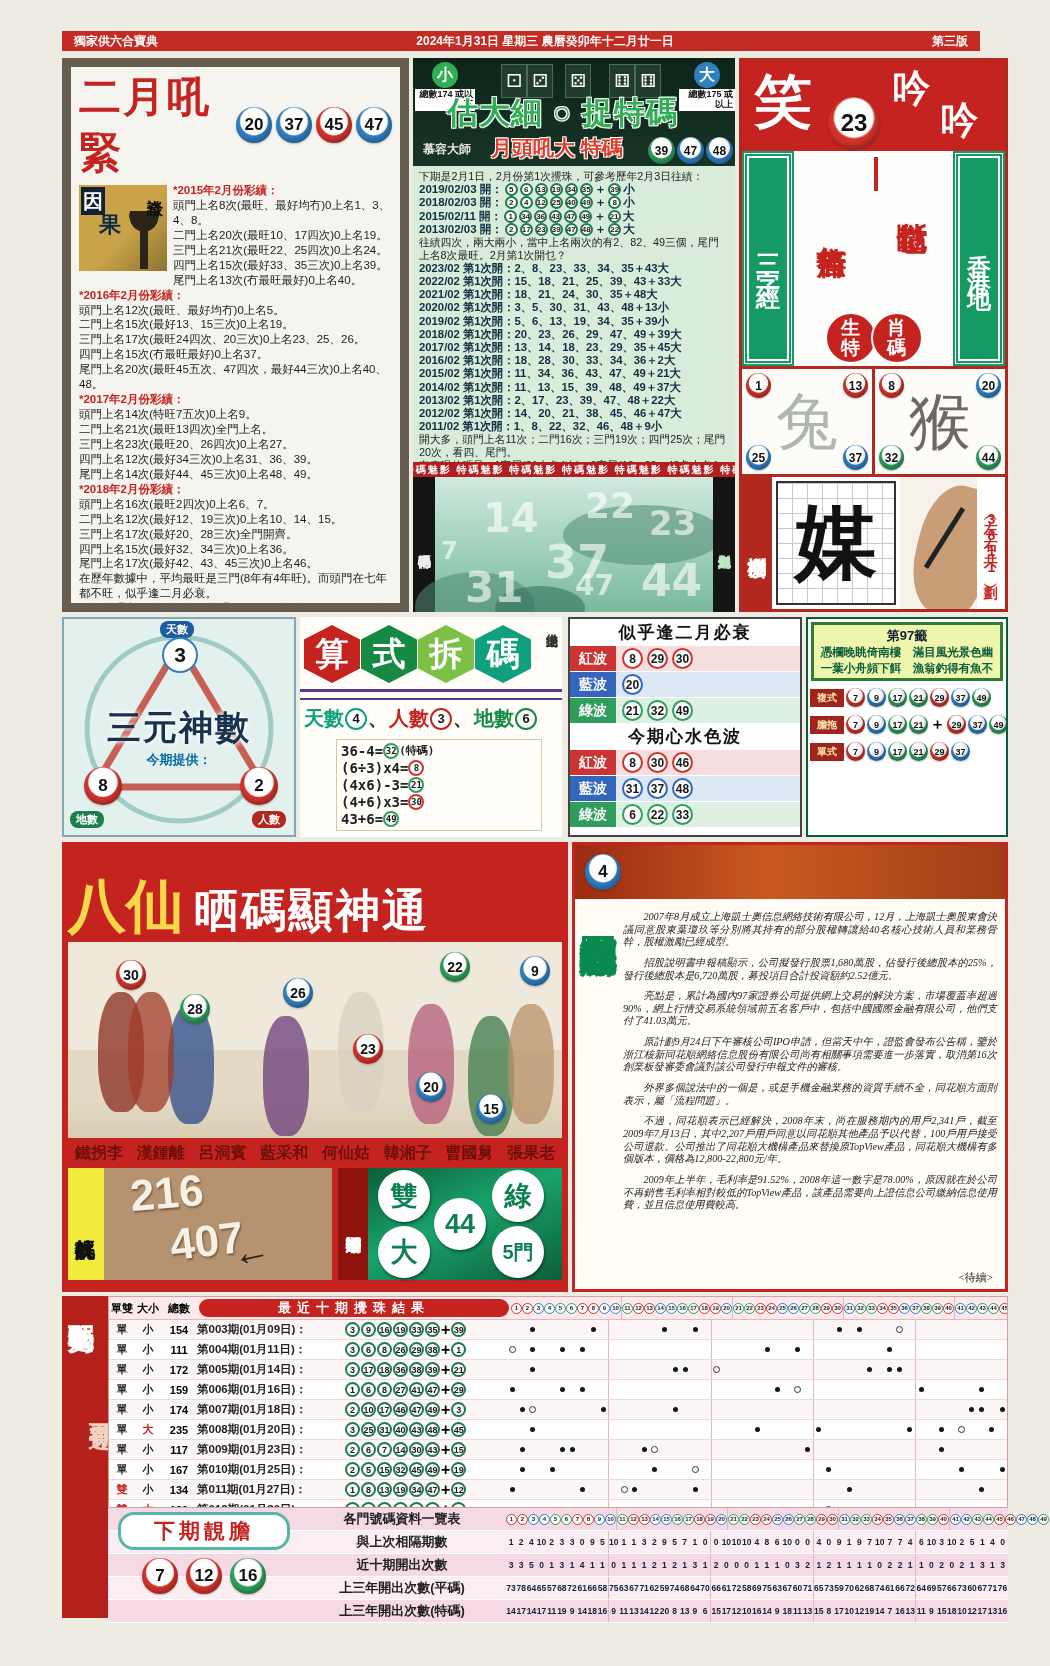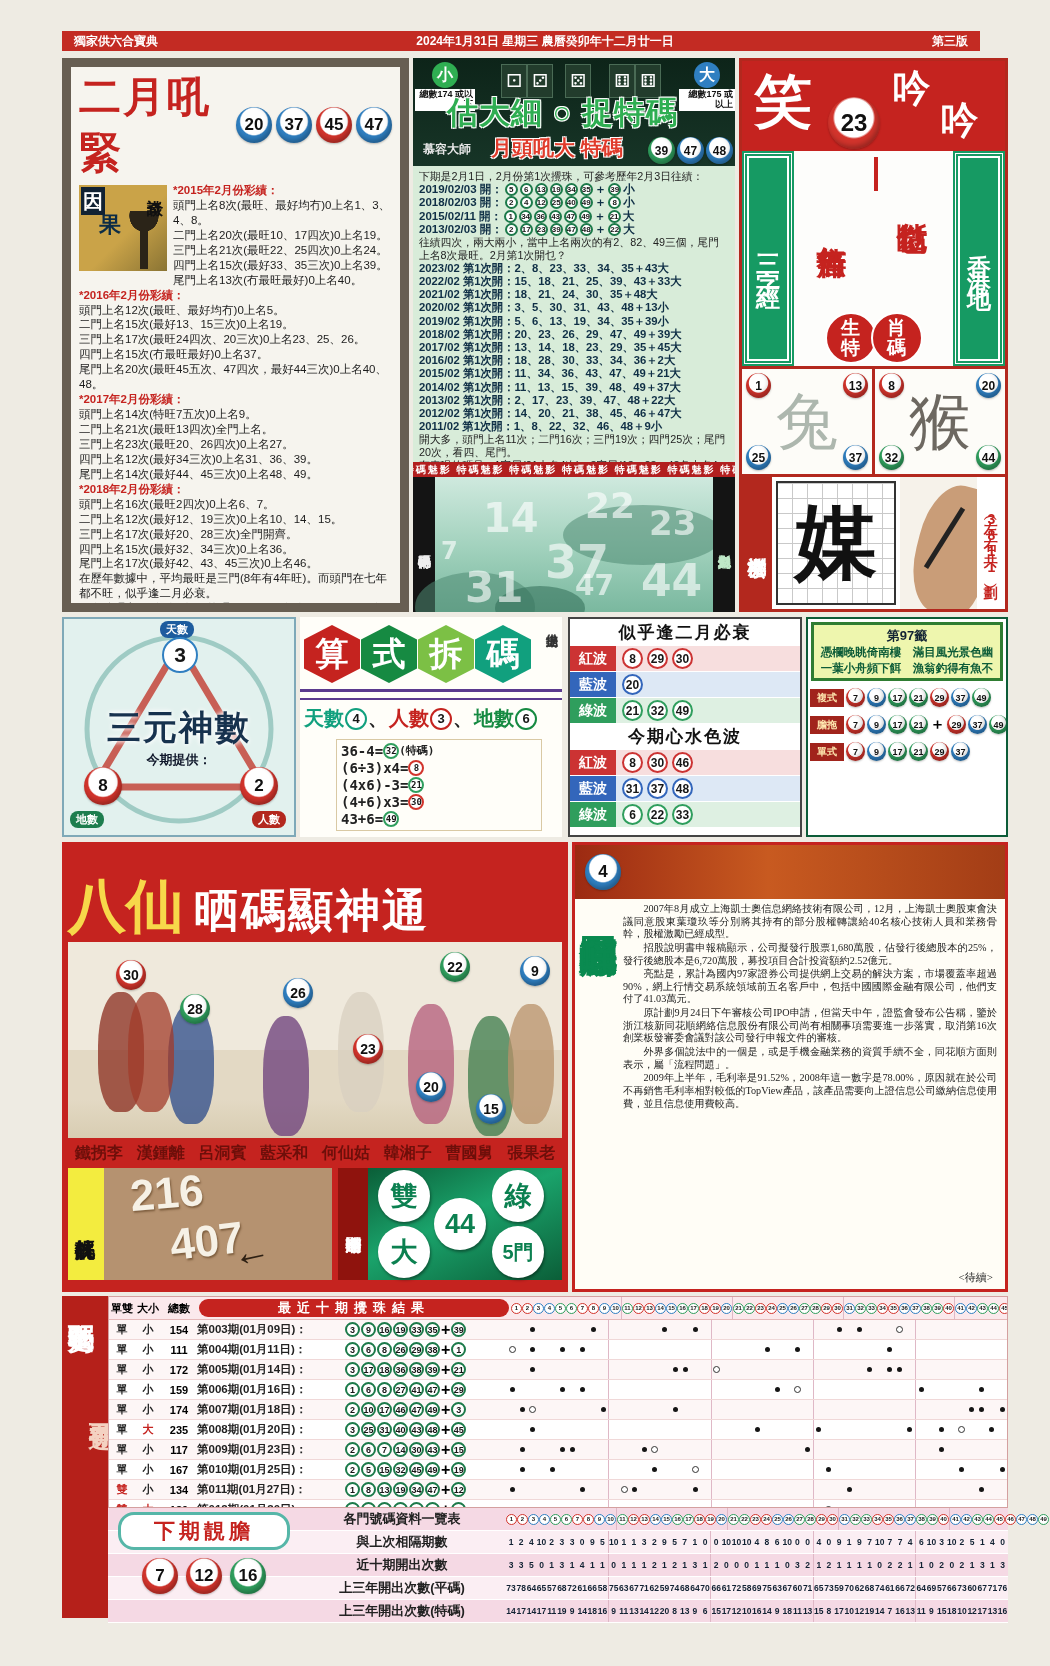--- a/index.html
+++ b/index.html
@@ -75,21 +75,21 @@
   #word .grid span{font-size:82px;font-weight:900;font-family:"Liberation Serif",serif;color:#111;}
   #word .hand{flex:1;position:relative;background:#f6f2ea;overflow:hidden;}
   #word .hand .skin{position:absolute;right:-12px;top:8px;width:72px;height:130px;background:#c99d78;border-radius:45% 40% 30% 45%;transform:rotate(14deg);}
   #word .hand .pen{position:absolute;right:30px;top:26px;width:5px;height:70px;background:#222;transform:rotate(32deg);}
   #word .note{width:28px;display:flex;align-items:center;justify-content:center;flex:none;background:#fff;}
   #word .note span{color:#c5231f;font-size:14px;font-weight:700;line-height:1.05;}
   
   #sanyuan{left:62px;top:617px;width:234px;height:220px;background:#e2f1ee;border:2px solid #7fa9b8;box-sizing:border-box;overflow:hidden;position:absolute;}
   #sanyuan svg{position:absolute;left:0;top:0;}
   #sanyuan .big{position:absolute;left:0;right:0;top:86px;text-align:center;font-size:34px;font-weight:900;color:#17324e;font-family:"Liberation Serif",serif;text-shadow:0 0 4px #fff,0 0 6px #fff;letter-spacing:2px;}
-  #sanyuan .sub{position:absolute;left:0;right:0;top:132px;text-align:center;font-size:13px;font-weight:700;color:#0f172a;}
+  #sanyuan .sub{position:absolute;left:0;right:0;top:132px;text-align:center;font-size:13px;font-weight:700;color:#0369a1;}
   .pill{position:absolute;font-size:11px;font-weight:700;color:#fff;padding:1px 6px;border-radius:8px;}
   
   #formula{left:300px;top:617px;width:262px;height:220px;background:#fffef9;overflow:hidden;position:absolute;}
   .hex{width:56px;height:58px;display:inline-flex;align-items:center;justify-content:center;color:#fff;font-size:33px;font-weight:900;clip-path:polygon(50% 0,100% 25%,100% 75%,50% 100%,0 75%,0 25%);margin-right:1px;font-family:"Liberation Serif",serif;}
   #formula .prov{position:absolute;right:2px;top:8px;font-size:12px;font-weight:700;color:#333;}
   #formula .rule{position:absolute;left:0;right:0;top:72px;height:6px;border-top:3px solid #5b3a8e;border-bottom:2px solid #5b3a8e;}
   #formula .tri{position:absolute;left:4px;top:88px;font-size:20px;font-weight:900;white-space:nowrap;display:flex;align-items:center;gap:1px;}
   #formula .fbox{position:absolute;left:36px;top:122px;width:206px;height:92px;border:1px solid #d9c9a4;padding:2px 4px;box-sizing:border-box;}
   #formula .frow{display:flex;align-items:center;font-family:"DejaVu Sans Mono",monospace;font-size:14px;font-weight:700;color:#222;height:17px;}
   
@@ -131,21 +131,21 @@
   #bet .gbox{flex:1;position:relative;background:linear-gradient(155deg,#0b5e38,#1aa36b 45%,#0b5e38);}
   #bet .cir{position:absolute;width:52px;height:52px;border-radius:50%;background:#fff;color:#0b8050;display:flex;align-items:center;justify-content:center;font-size:27px;font-weight:900;box-shadow:1px 2px 3px rgba(0,0,0,.4);}
   
   #art{left:572px;top:842px;width:436px;height:450px;background:#fffdf6;border:3px solid #c5231f;box-sizing:border-box;overflow:hidden;position:absolute;}
   #arthead{height:54px;background:linear-gradient(90deg,#9c2a12,#c85a20 45%,#a33d16);display:flex;align-items:center;gap:14px;padding:0 10px;}
   #arthead .t{color:#fff;font-size:33px;font-weight:900;font-family:"Liberation Serif",serif;letter-spacing:10px;text-shadow:-1px -1px 0 #0a7a3c,1px -1px 0 #0a7a3c,-1px 1px 0 #0a7a3c,1px 1px 0 #0a7a3c;}
   #artflex{display:flex;height:388px;}
   #artside{width:46px;flex:none;display:flex;justify-content:center;padding-top:8px;}
   #artside span{color:#0a8a50;font-size:38px;font-weight:900;font-family:"Liberation Serif",serif;line-height:1.12;}
   #artbody{flex:1;padding:4px 8px 4px 2px;font-family:"Liberation Serif",serif;font-size:10.2px;line-height:1.24;color:#222;text-align:justify;overflow:hidden;position:relative;}
-  #artbody p{margin:0 0 1px;text-indent:2em;}
+  #artbody p{margin:8px 0 1px;text-indent:2em;font-style:italic;}
   #artcont{position:absolute;right:10px;bottom:2px;font-size:11px;color:#222;background:#fffdf6;padding:0 2px;}
   
   #redside{left:62px;top:1296px;width:46px;height:322px;background:#b5201a;overflow:hidden;position:absolute;}
   #redside .s1{position:absolute;left:1px;top:8px;color:#fff;font-size:27px;font-weight:900;font-family:"Liberation Serif",serif;}
   #redside .s2{position:absolute;left:23px;top:110px;color:#f4d2c2;font-size:23px;font-weight:900;font-family:"Liberation Serif",serif;}
   #tbl{left:108px;top:1296px;width:900px;height:212px;background:#fff;border:1px solid #d29;border-color:#d4a0a0;box-sizing:border-box;position:absolute;overflow:hidden;}
   .trowh{display:flex;height:22px;align-items:center;background:#fbe9ec;border-bottom:1px solid #e5b9b9;}
   .cOE{width:26px;flex:none;text-align:center;font-size:11px;}
   .cBS{width:26px;flex:none;text-align:center;font-size:11px;}
   .cTT{width:36px;flex:none;text-align:center;font-size:11px;}
@@ -587,20 +587,21 @@
   <div id="artflex">
     <div id="artside">
         <span class="vt">同花順創辦人易崢</span>
       </div>
     <div id="artbody">
       <p>2007年8月成立上海凱士奧信息網絡技術有限公司，12月，上海凱士奧股東會決議同意股東葉瓊玖等分別將其持有的部分股權轉讓給40名核心技術人員和業務骨幹，股權激勵已經成型。</p>
         <p>招股說明書申報稿顯示，公司擬發行股票1,680萬股，佔發行後總股本的25%，發行後總股本是6,720萬股，募投項目合計投資額約2.52億元。</p>
         <p>亮點是，累計為國內97家證券公司提供網上交易的解決方案，市場覆蓋率超過90%，網上行情交易系統領域前五名客戶中，包括中國國際金融有限公司，他們支付了41.03萬元。</p>
         <p>原計劃9月24日下午審核公司IPO申請，但當天中午，證監會發布公告稱，鑒於浙江核新同花順網絡信息股份有限公司尚有相關事項需要進一步落實，取消第16次創業板發審委會議對該公司發行申報文件的審核。</p>
         <p>外界多個說法中的一個是，或是手機金融業務的資質手續不全，同花順方面則表示，屬「流程問題」。</p>
+        <p>不過，同花順表示已經解決，2008年末，尚在服務期內的用戶2,341戶，截至2009年7月13日，其中2,207戶用戶同意以同花順其他產品予以代替，100戶用戶接受公司退款。公司推出了同花順大機構產品來替換原TopView產品，同花順大機構有多個版本，價格為12,800-22,800元/年。</p>
         <p>2009年上半年，毛利率是91.52%，2008年這一數字是78.00%，原因就在於公司不再銷售毛利率相對較低的TopView產品，該產品需要向上證信息公司繳納信息使用費，並且信息使用費較高。</p>
         <span id="artcont">&lt;待續&gt;</span>
     </div>
   </div>
 </div>
 
 <div id="redside">
   <span class="s1 vt">旺弱走勢</span>
   <span class="s2 vt">有迹可尋</span>
 </div>

